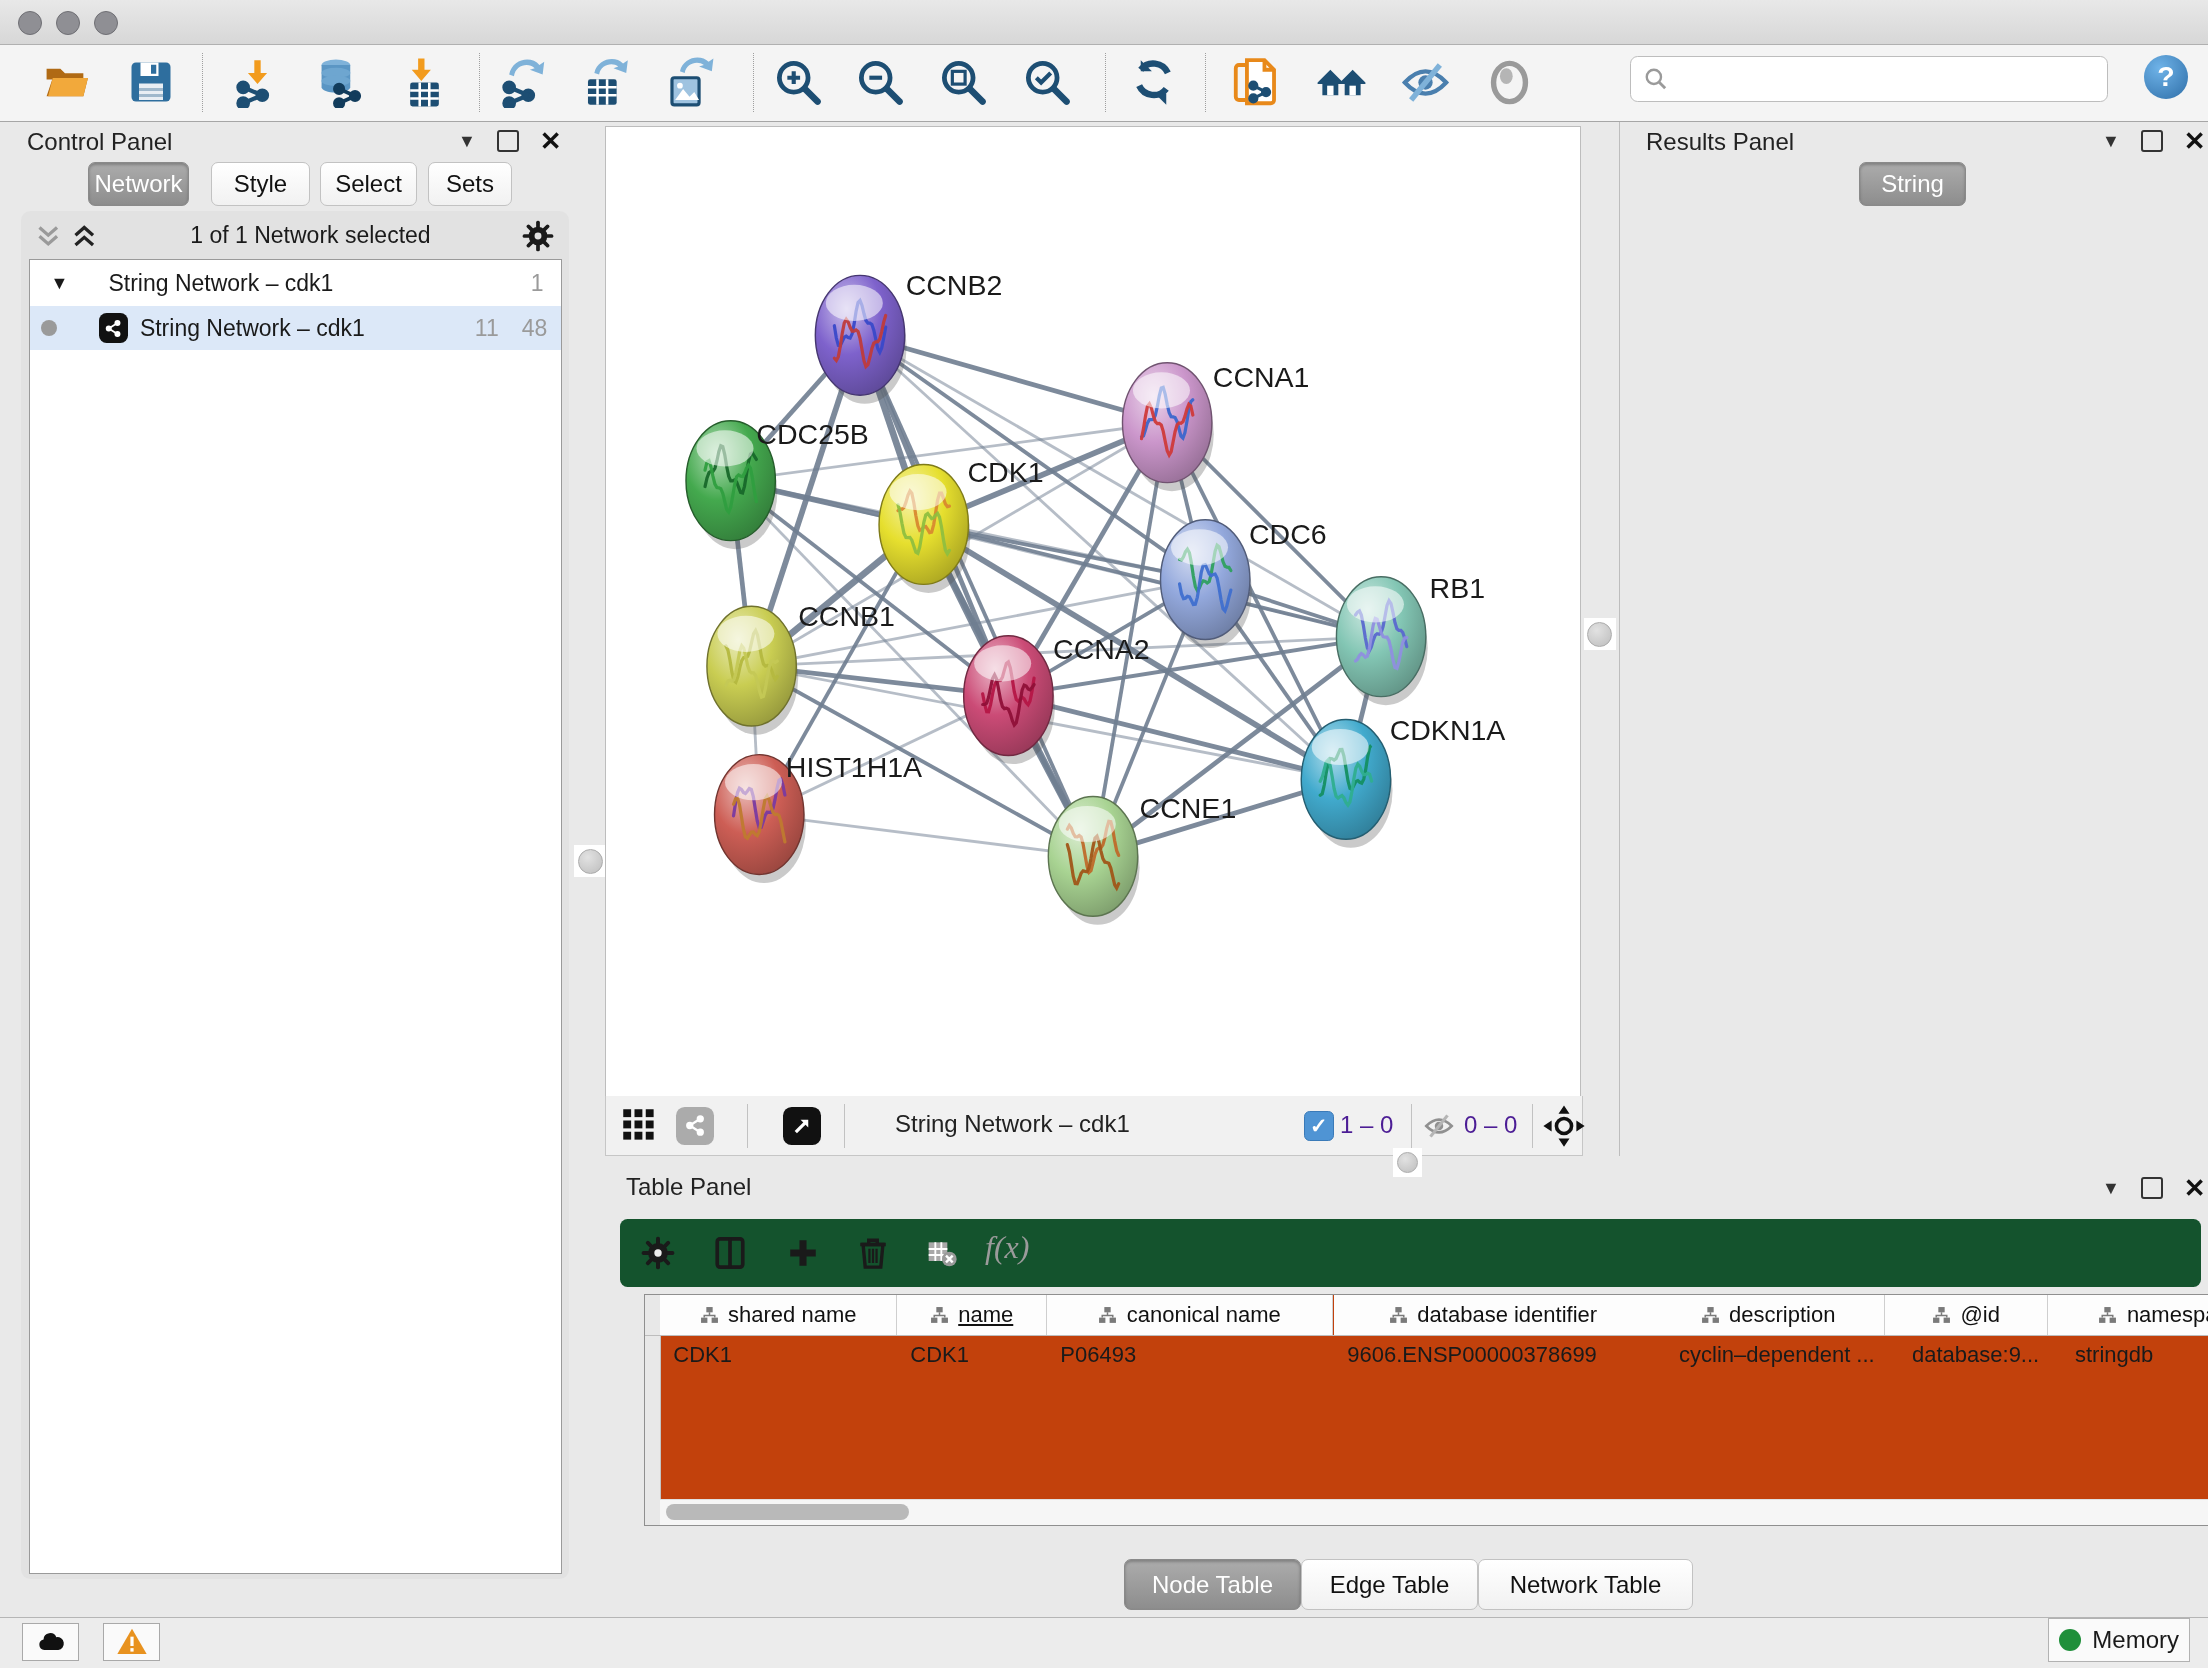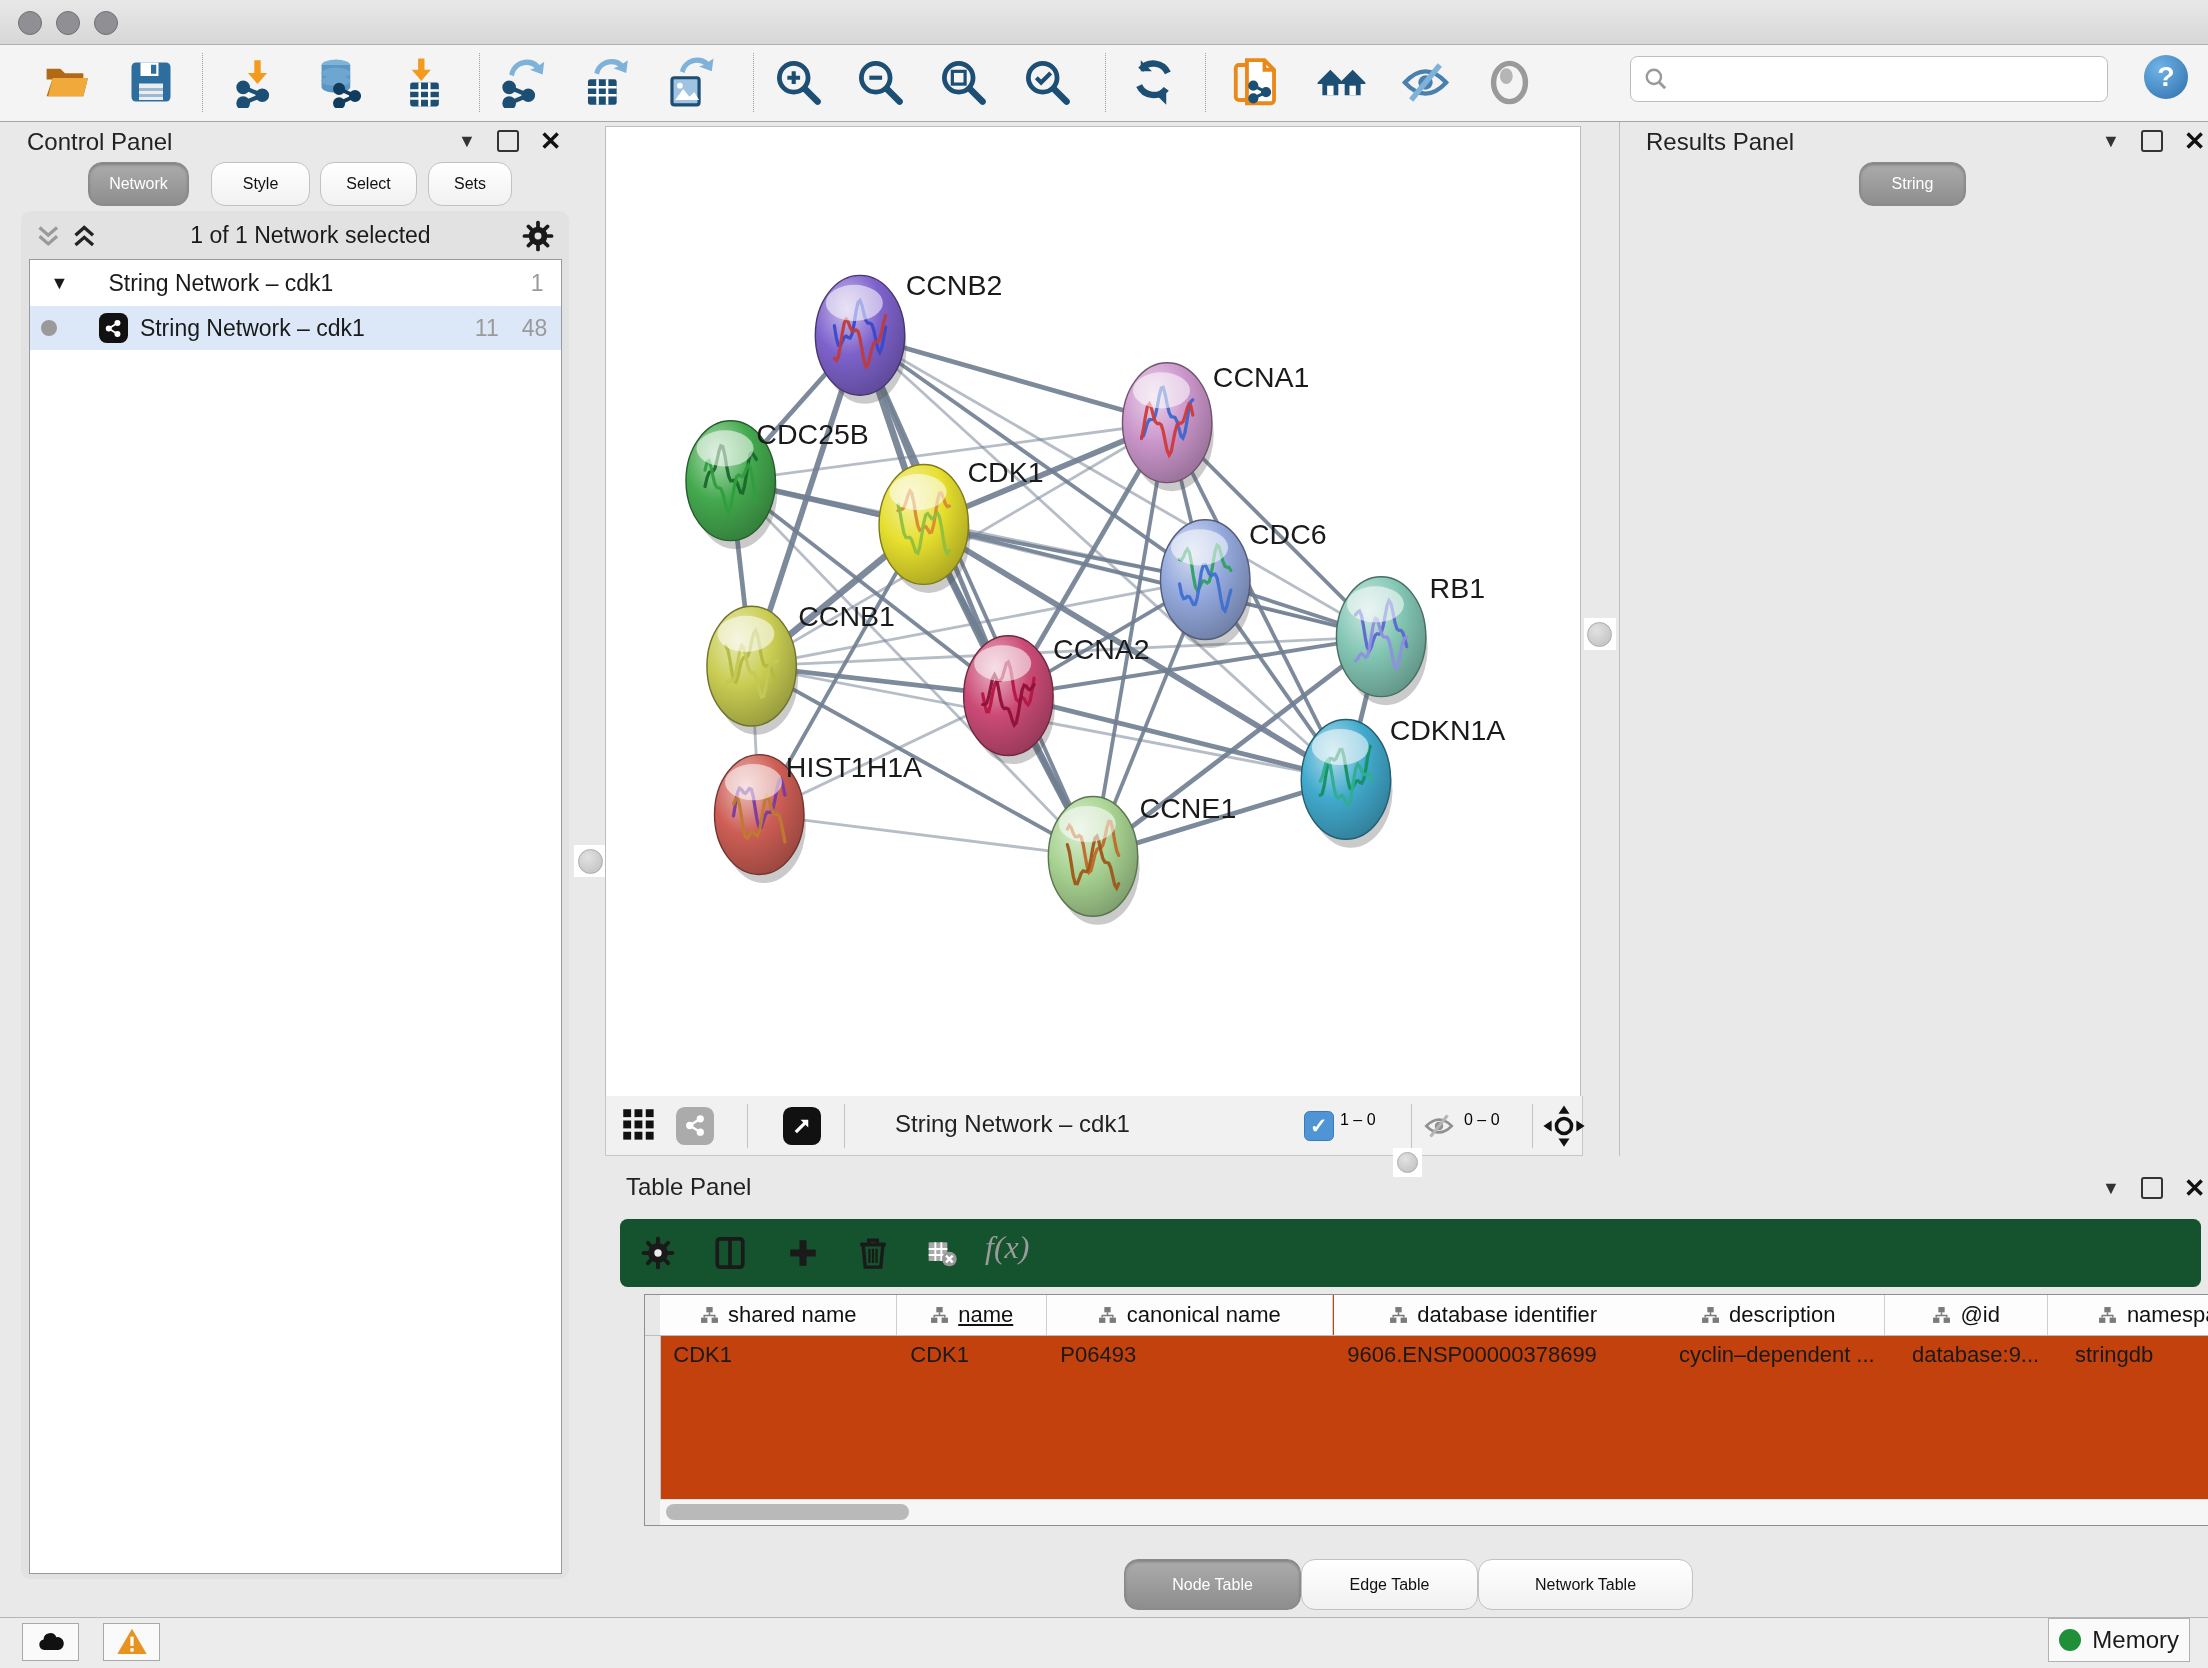--- a/index.html
+++ b/index.html
@@ -23,40 +23,40 @@
   .helpbtn{position:absolute;left:2144px;top:9.5px;width:44px;height:44px;border-radius:50%;
            background:radial-gradient(circle at 35% 30%,#6fb3e8,#2e6ea8);color:#fff;font-size:28.5px;font-weight:bold;
            display:flex;align-items:center;justify-content:center}
 
   
   .phead{font-size:24px;color:#222}
   .wctl{position:absolute;top:0;height:38px;display:flex;align-items:center;gap:21px}
   .wctl .caret{font-size:18px;color:#333}
   .wctl .fbox{width:18px;height:18px;border:2.4px solid #333;border-radius:2.9px}
   .wctl .close{font-size:26px;font-weight:bold;color:#111}
-  .tab{position:absolute;height:42px;border:1px solid #c2c2c2;border-radius:14px;
+  .tab{position:absolute;height:42px;border:1px solid #c2c2c2;border-radius:7px;
        background:linear-gradient(#ffffff,#f1f1f1);display:flex;align-items:center;justify-content:center;
-       font-size:16px;color:#111}
+       font-size:24px;color:#111}
   .tab.sel{background:linear-gradient(#acacac,#8d8d8d);color:#fff;border-color:#8a8a8a;
            box-shadow:inset 0 1.9px 2.9px rgba(0,0,0,.25)}
 
   
   .cp-list-outer{left:21px;top:89px;width:548px;height:1368px;background:#e2e2e2;border-radius:9.5px}
   .cp-list-head{position:absolute;left:0;top:3.8px;width:100%;height:42px;display:flex;align-items:center;font-size:23px}
   .cp-white{position:absolute;left:7.6px;top:48px;width:531px;height:1313px;background:#fff;border:1.9px solid #9a9a9a}
   .cp-row{position:absolute;left:0;width:100%;height:44px;display:flex;align-items:center;font-size:23px}
   .cp-row .cnt{color:#9a9a9a}
   .badge{width:29.5px;height:29.5px;border-radius:7.6px;background:#111;display:flex;align-items:center;justify-content:center}
 
   
   .net-canvas{left:605px;top:126px;width:974px;height:969px;background:#fff;border:1px solid #bdbdbd}
   .net-toolbar{left:605px;top:1096px;width:976px;height:59px;background:#f1f1f1;border:1px solid #c6c6c6;border-top:none}
   .ntsep{position:absolute;top:7.6px;height:44px;border-left:1px solid #c2c2c2}
   .nt-title{position:absolute;top:14.3px;font-size:24px;color:#222}
-  .nt-num{position:absolute;top:15px;font-size:16px;color:#000000}
+  .nt-num{position:absolute;top:15px;font-size:24px;color:#4c1d95}
   .chk{position:absolute;top:15px;width:27.6px;height:27.6px;border-radius:5.7px;background:#4f94d4;border:1px solid #3a7ab8;
        display:flex;align-items:center;justify-content:center;color:#fff;font-size:21px;font-weight:bold}
   .iconbox{position:absolute;top:10.5px;width:38px;height:38px;border-radius:8.6px;display:flex;align-items:center;justify-content:center}
 
   
   .grip{position:absolute;width:32px;height:32px;background:#fff;display:flex;align-items:center;justify-content:center}
   .grip i{width:23px;height:23px;border-radius:50%;background:radial-gradient(circle at 38% 32%,#e2e2e2,#bdbdbd);border:1px solid #ababab}
 
   
   .tp-toolbar{left:620px;top:1219px;width:1581px;height:68px;background:#14532d;border-radius:7.6px}

